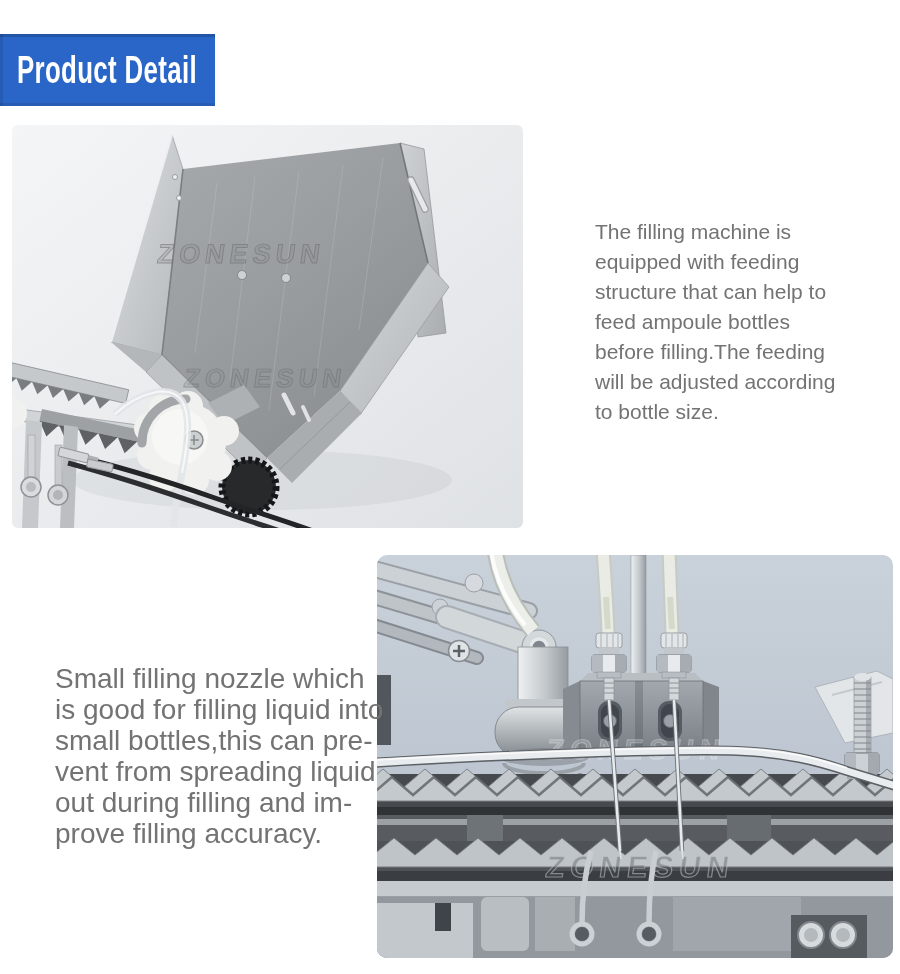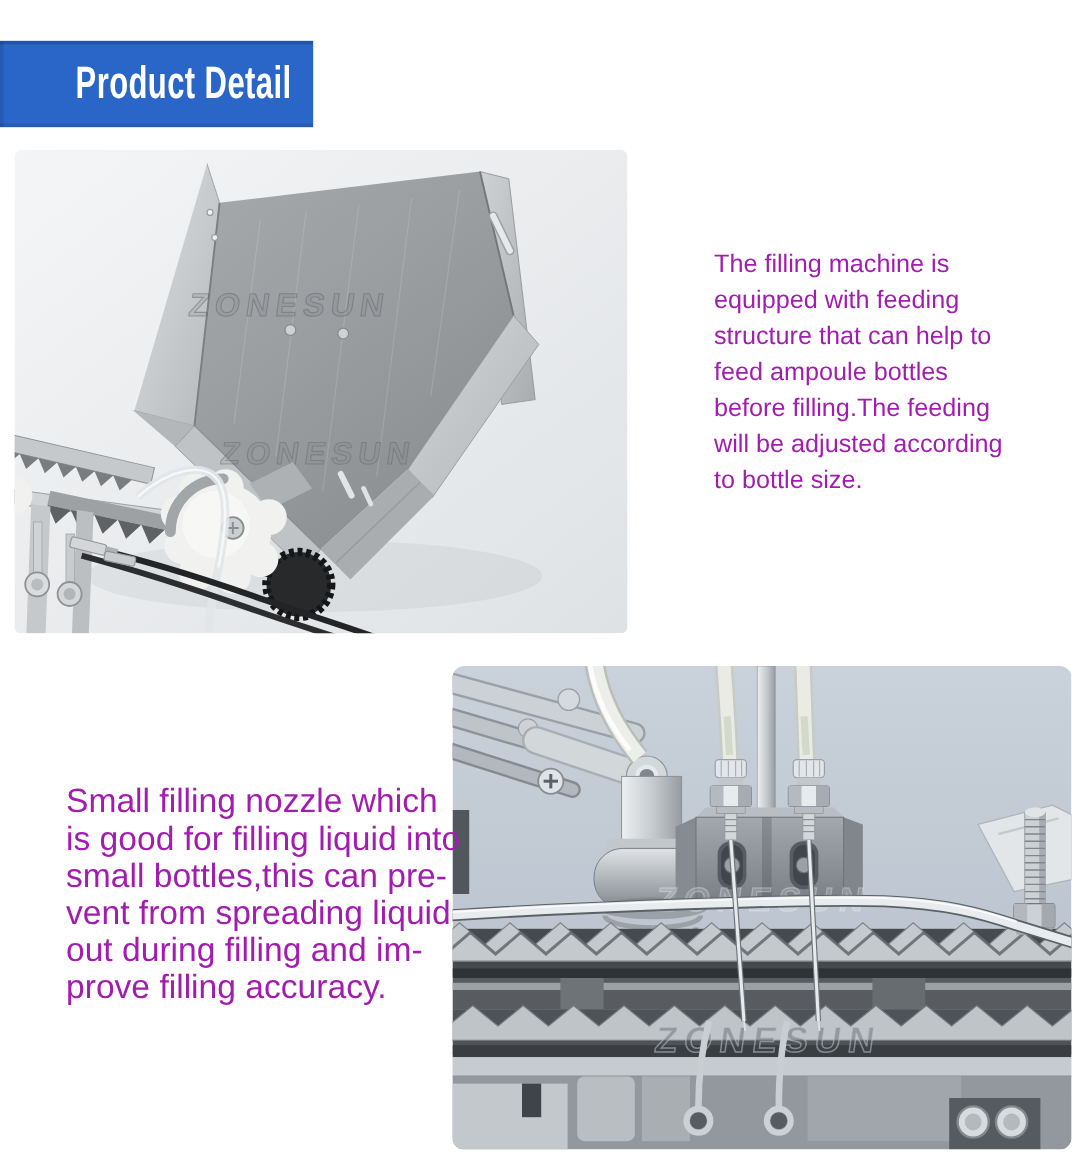--- a/index.html
+++ b/index.html
@@ -3,34 +3,34 @@
 <meta charset="utf-8">
 <style>
   html,body{margin:0;padding:0;}
   body{background:#ffffff;font-family:"Liberation Sans","DejaVu Sans",sans-serif;}
   .page{position:relative;width:900px;height:974px;background:#ffffff;overflow:hidden;}
 
   .banner{
     position:absolute;left:0;top:34px;width:215px;height:72px;
     background:#2a66c8;
     box-shadow:inset 0 3px 0 rgba(0,0,0,0.16), inset 3px 0 0 rgba(0,0,0,0.10), inset 0 -3px 0 rgba(0,0,0,0.10);
-    display:flex;align-items:center;padding-left:46px;
+    display:flex;align-items:center;
   }
   .banner-text{
     color:#ffffff;font-size:38px;font-weight:bold;letter-spacing:0.5px;
     padding-left:25px;white-space:nowrap;
     transform:scaleX(0.68);transform-origin:0 50%;
   }
 
   .photo{position:absolute;overflow:hidden;}
   .photo-top{left:12px;top:125px;width:511px;height:403px;border-radius:6px;}
   .photo-bottom{left:377px;top:555px;width:516px;height:403px;border-radius:10px;}
   .photo svg{display:block;}
 
-  .para{position:absolute;color:#a21caf;white-space:pre;}
+  .para{position:absolute;color:#737373;white-space:pre;margin-top:11px;}
   .para-right{left:595px;top:206px;font-size:21px;line-height:30px;}
   .para-left{left:55px;top:652px;font-size:28px;line-height:31px;}
 
   .wm{font-weight:bold;}
 </style>
 </head>
 <body>
 
 <div class="page">
 

